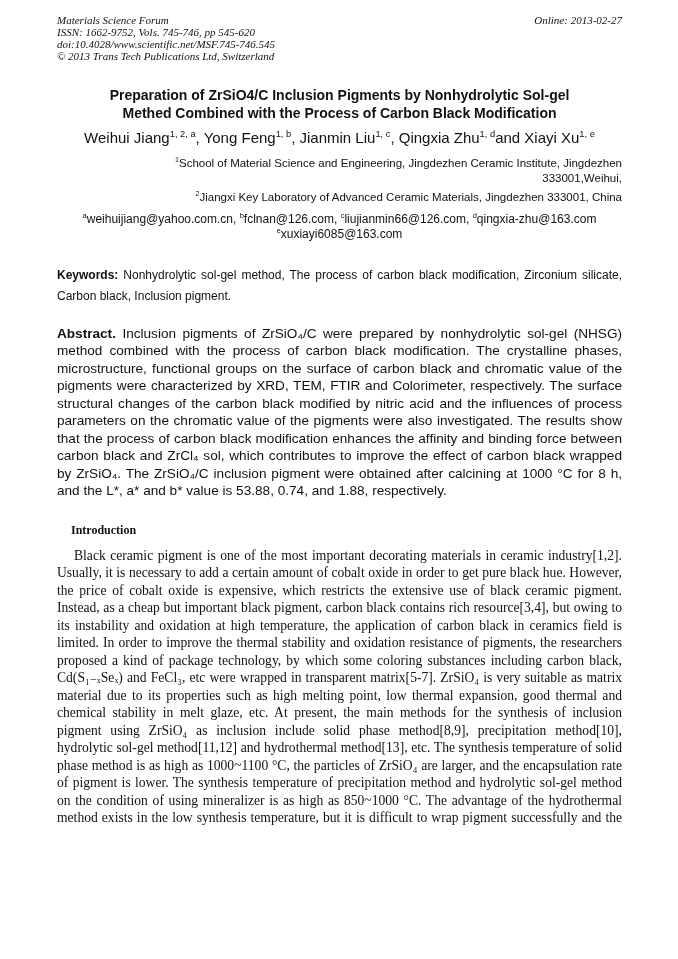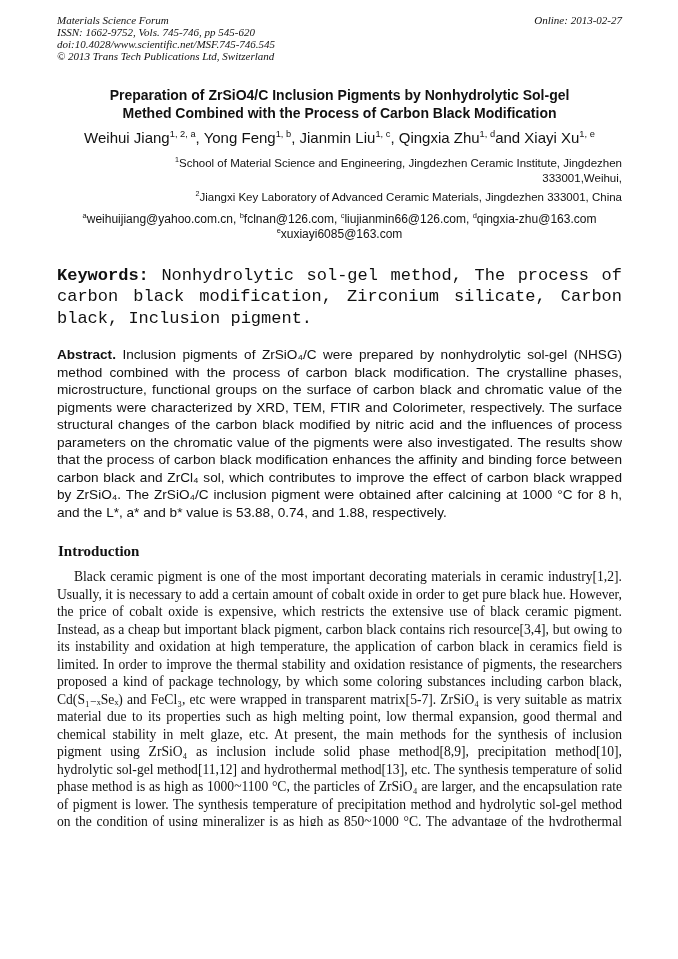--- a/index.html
+++ b/index.html
@@ -48,38 +48,38 @@
   .emails {
     margin: 7px 0 0;
     text-align: center;
     font-family: "Liberation Sans", "DejaVu Sans", sans-serif;
     font-size: 12px; line-height: 15.5px;
   }
   
   .keywords {
     margin: 22px 0 0;
     text-align: justify;
-    font-family: Liberation Mono, monospace;
-    font-size: 17px; line-height: 21.5px;
+    font-family: Liberation Sans, sans-serif;
+    font-size: 12px; line-height: 21.5px;
   }
   .keywords .kw-label { font-weight: bold; }
   
   .abstract {
     margin: 17px 0 0;
     text-align: justify;
     font-family: Liberation Sans, sans-serif;
     font-size: 13.6px; line-height: 17.5px;
   }
   .abstract .abs-label { font-weight: bold; }
   
   .section-heading {
-    margin: 22px 1px 0;
+    margin: 22px 14px 0;
     font-family: "Liberation Serif", "DejaVu Serif", serif;
     font-weight: bold;
-    font-size: 15px; line-height: 17px;
+    font-size: 12px; line-height: 17px;
   }
   .body-para {
     margin: 8px 0 0;
     text-align: justify;
     text-indent: 17px;
     font-family: "Liberation Serif", "DejaVu Serif", serif;
     font-size: 13.6px; line-height: 17.5px;
   }
 </style>
 </head>

